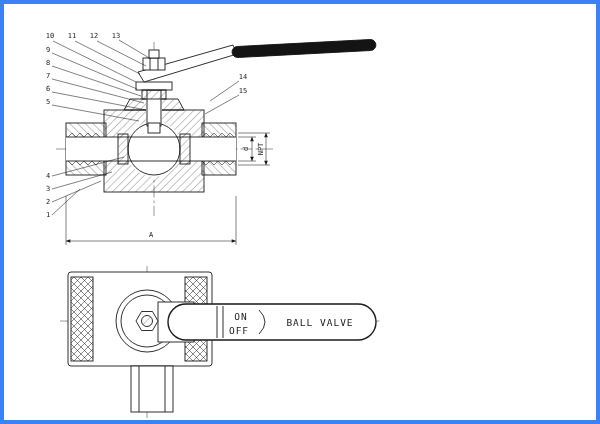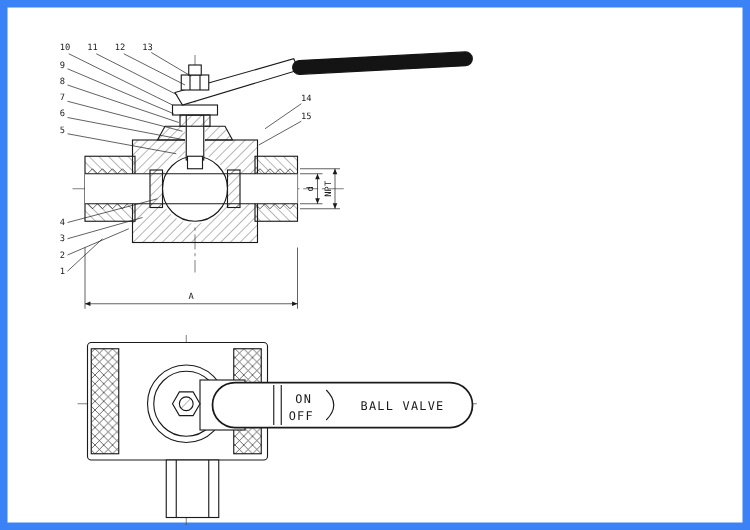--- a/index.html
+++ b/index.html
@@ -1,18 +1,18 @@
 <!DOCTYPE html>
 <html><head>
 <meta charset="utf-8">
 <style>
   html,body { margin:0; padding:0; background:#fff; }
   .frame {
     position:relative; width:600px; height:424px;
-    background:#ffffff; border:6px solid #3b82f6; box-sizing:border-box;
+    background:#ffffff; border:4px solid #3b82f6; box-sizing:border-box;
     font-family:"DejaVu Sans Mono","Liberation Mono",monospace;
   }
   svg { display:block; }
   svg text {
     fill:#1a1a1a; stroke:none;
     font-family:"DejaVu Sans Mono","Liberation Mono",monospace;
   }
   .lbl  { font-size:7px; }
   .dim  { font-size:7px; }
   .hlab { font-size:9.5px; letter-spacing:1px; }

